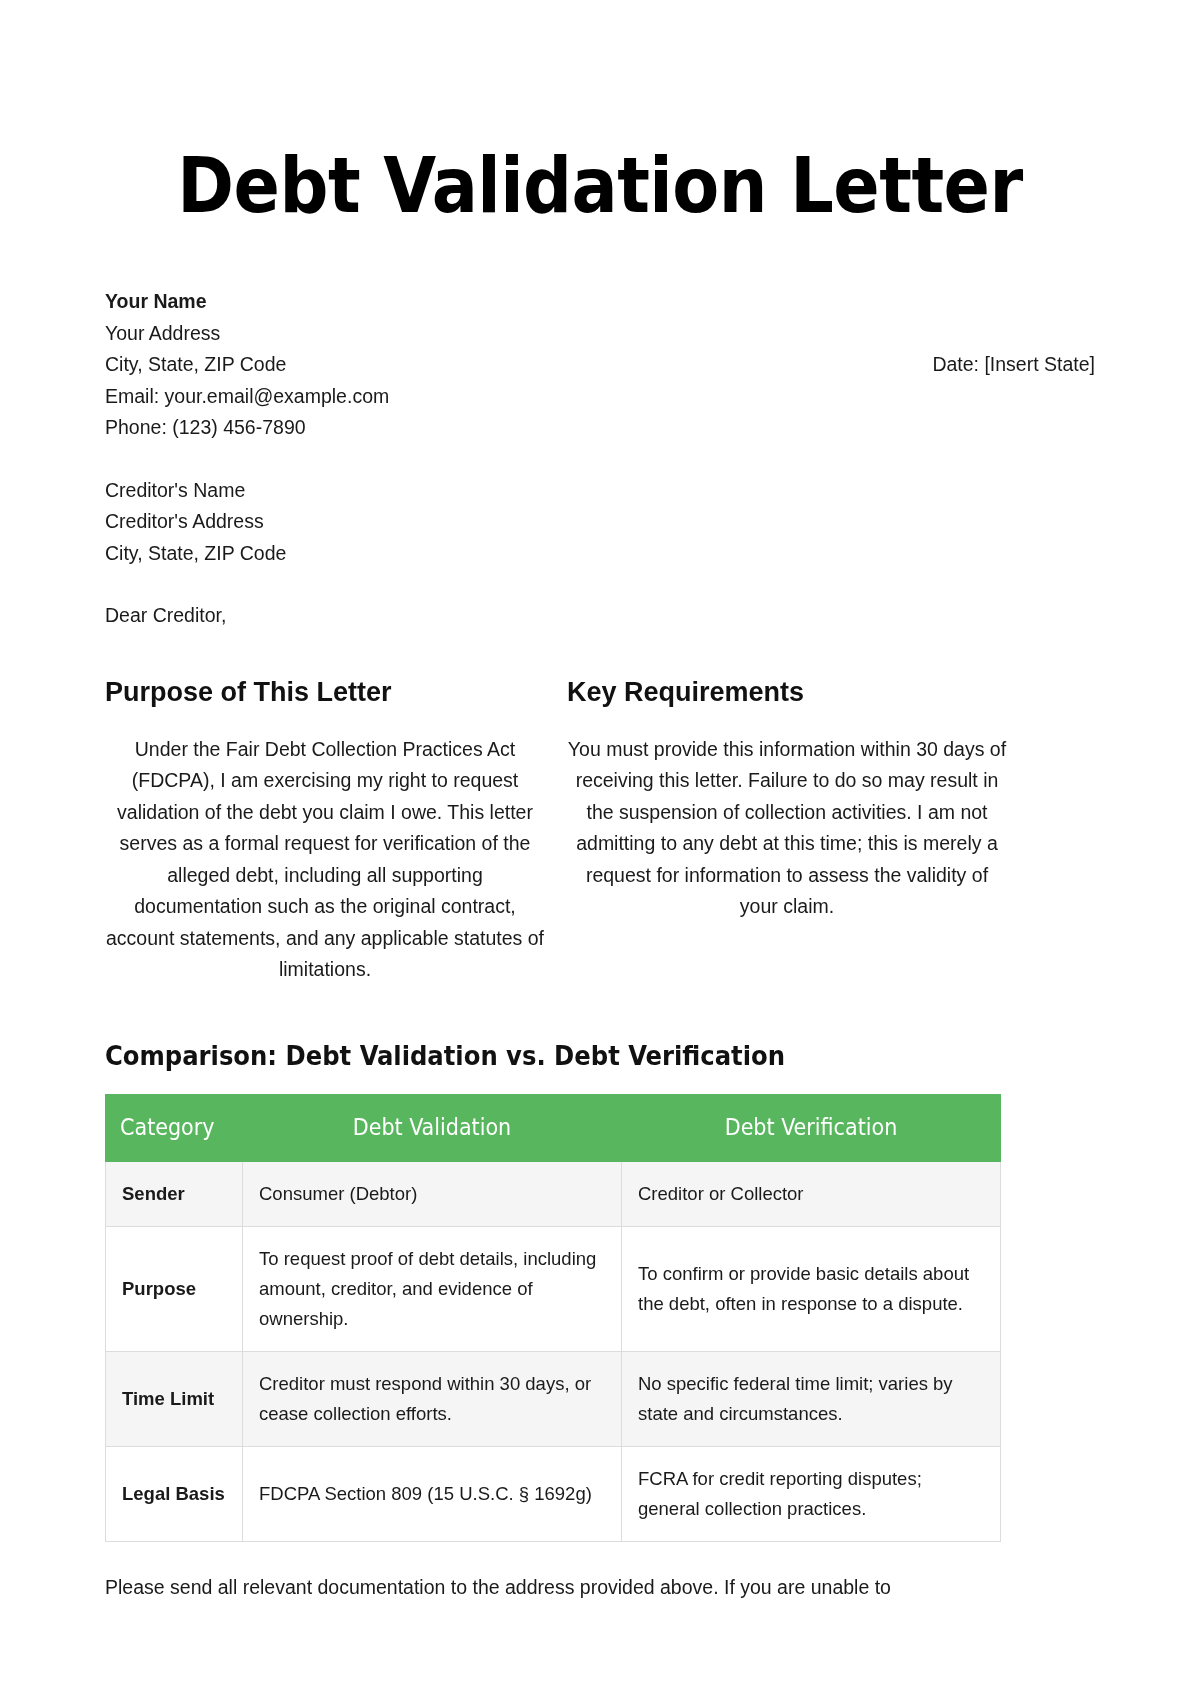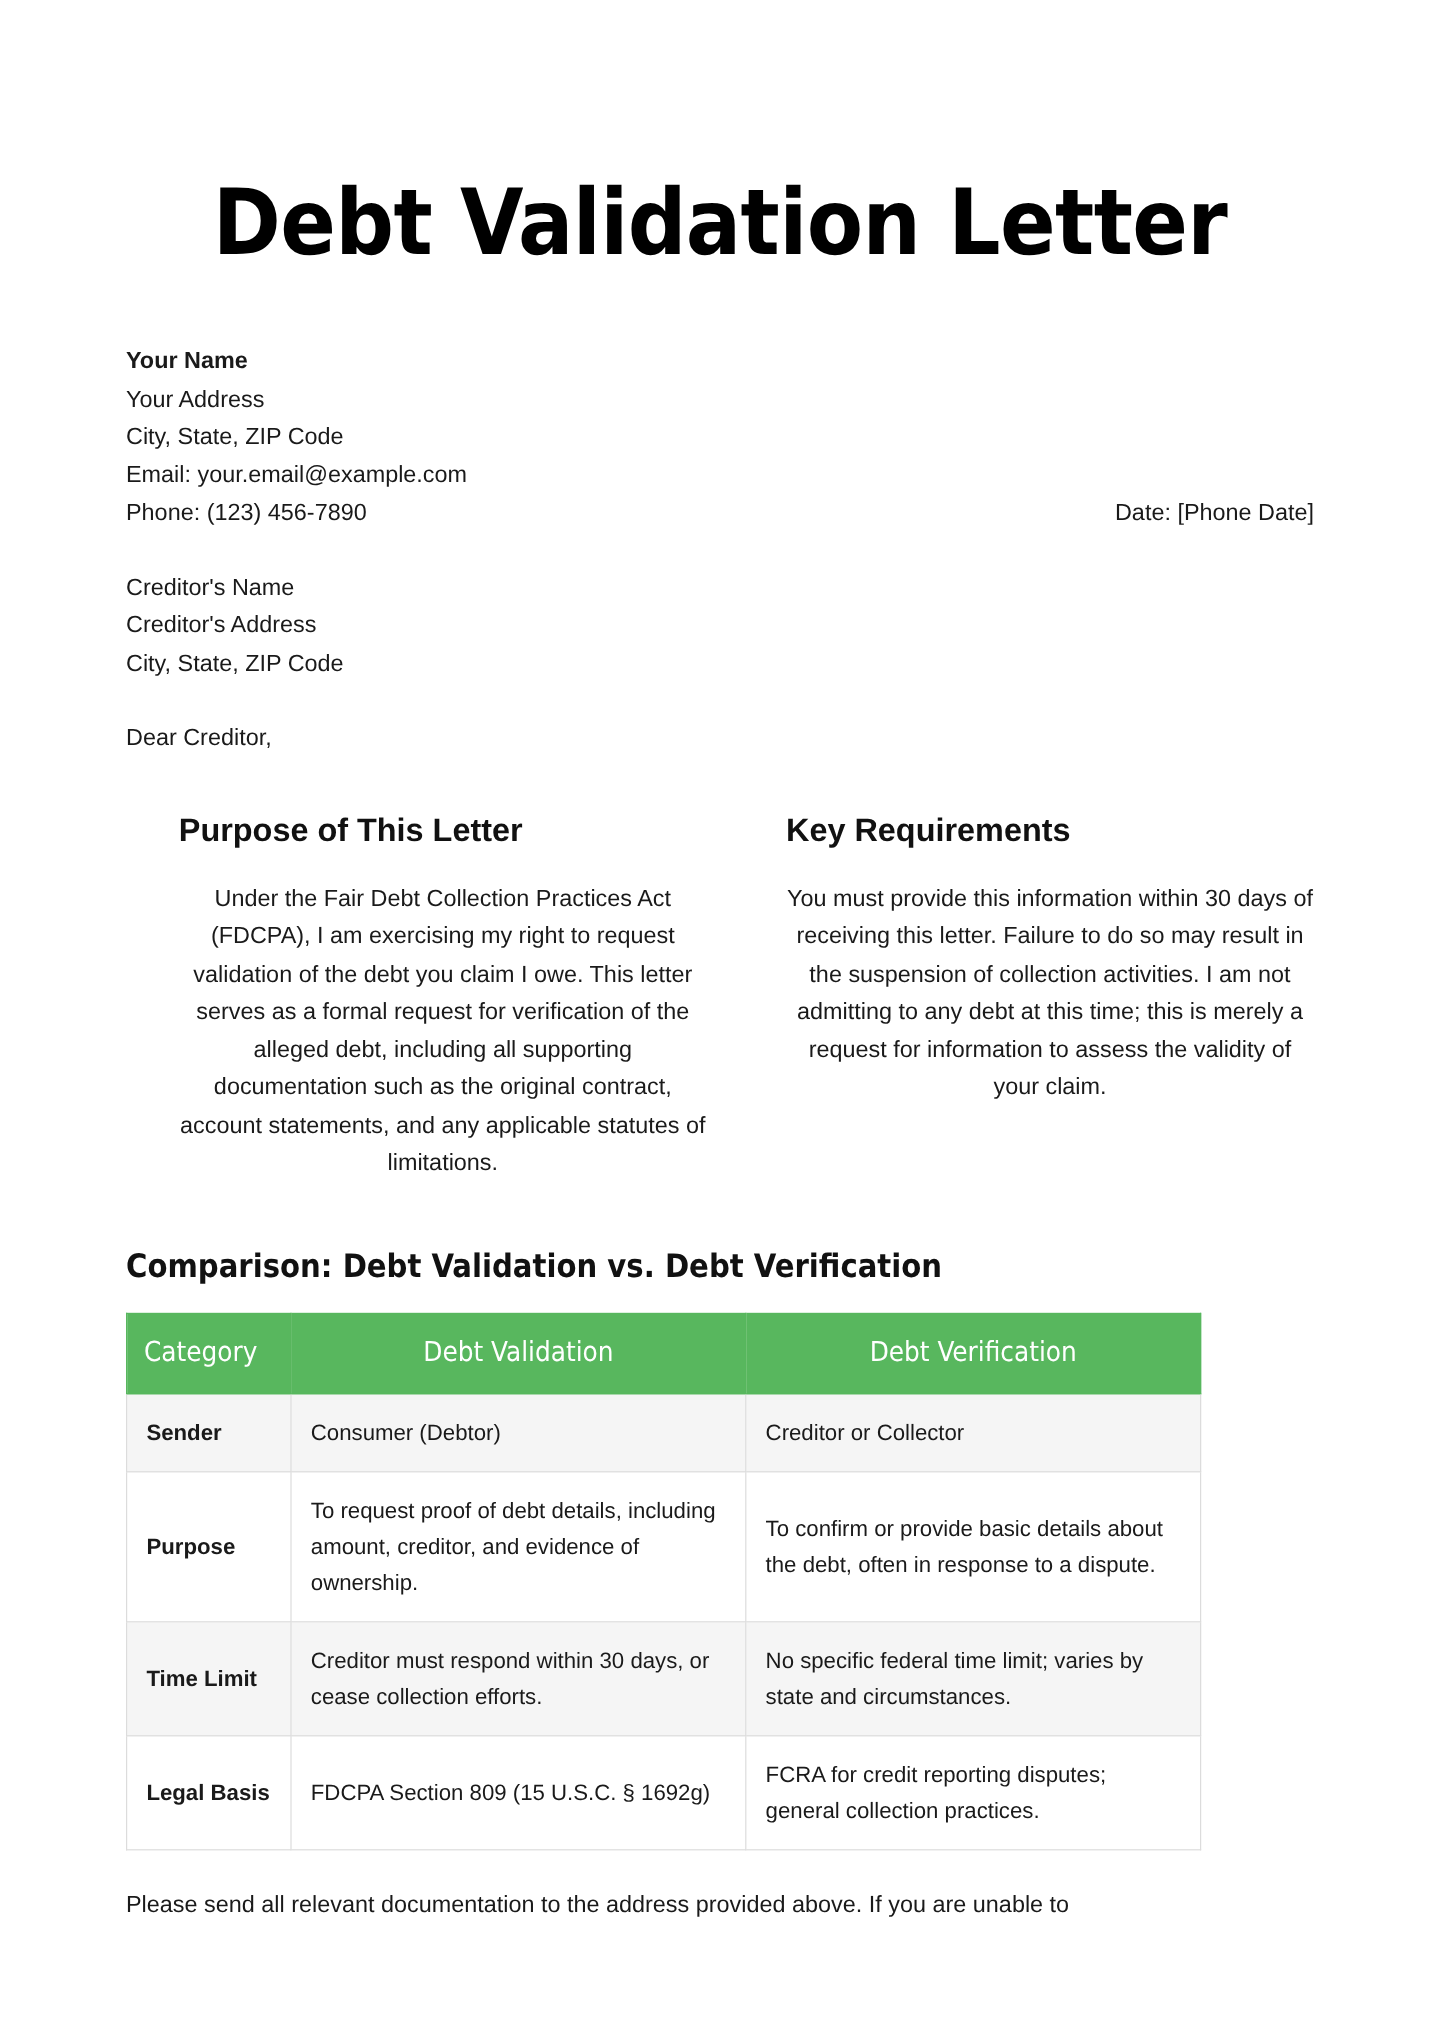--- a/index.html
+++ b/index.html
@@ -35,21 +35,21 @@
     line-height: 1.0;
     font-weight: 700;
     letter-spacing: -0.5px;
     color: #000000;
   }
 
   
   .letter-head {
     display: flex;
     justify-content: space-between;
-    align-items: flex-end;
+    align-items: center;
     margin-top: 62px;
   }
   .sender-block {
     font-size: 19.5px;
     line-height: 31.5px;
   }
   .sender-name {
     font-weight: 700;
   }
   .date-line {
@@ -72,21 +72,20 @@
 
   
   .two-col {
     display: flex;
     margin-top: 44px;
     gap: 22px;
   }
   .col {
     width: 440px;
     flex: 0 0 440px;
-    margin-left: 44px;
   }
   .section-heading {
     margin: 0 0 26px 0;
     font-size: 27px;
     line-height: 1.2;
     font-weight: 700;
     color: #111111;
   }
   .section-body {
     margin: 0;
@@ -163,21 +162,21 @@
   <h1 class="doc-title">Debt Validation Letter</h1>
 
   <div class="letter-head">
     <div class="sender-block">
       <div class="sender-name">Your Name</div>
       <div>Your Address</div>
       <div>City, State, ZIP Code</div>
       <div>Email: your.email@example.com</div>
       <div>Phone: (123) 456-7890</div>
     </div>
-    <div class="date-line">Date: [Phone Date]</div>
+    <div class="date-line">Date: [Insert State]</div>
   </div>
 
   <div class="recipient-block">
     <div>Creditor's Name</div>
     <div>Creditor's Address</div>
     <div>City, State, ZIP Code</div>
   </div>
 
   <div class="salutation">Dear Creditor,</div>
 

